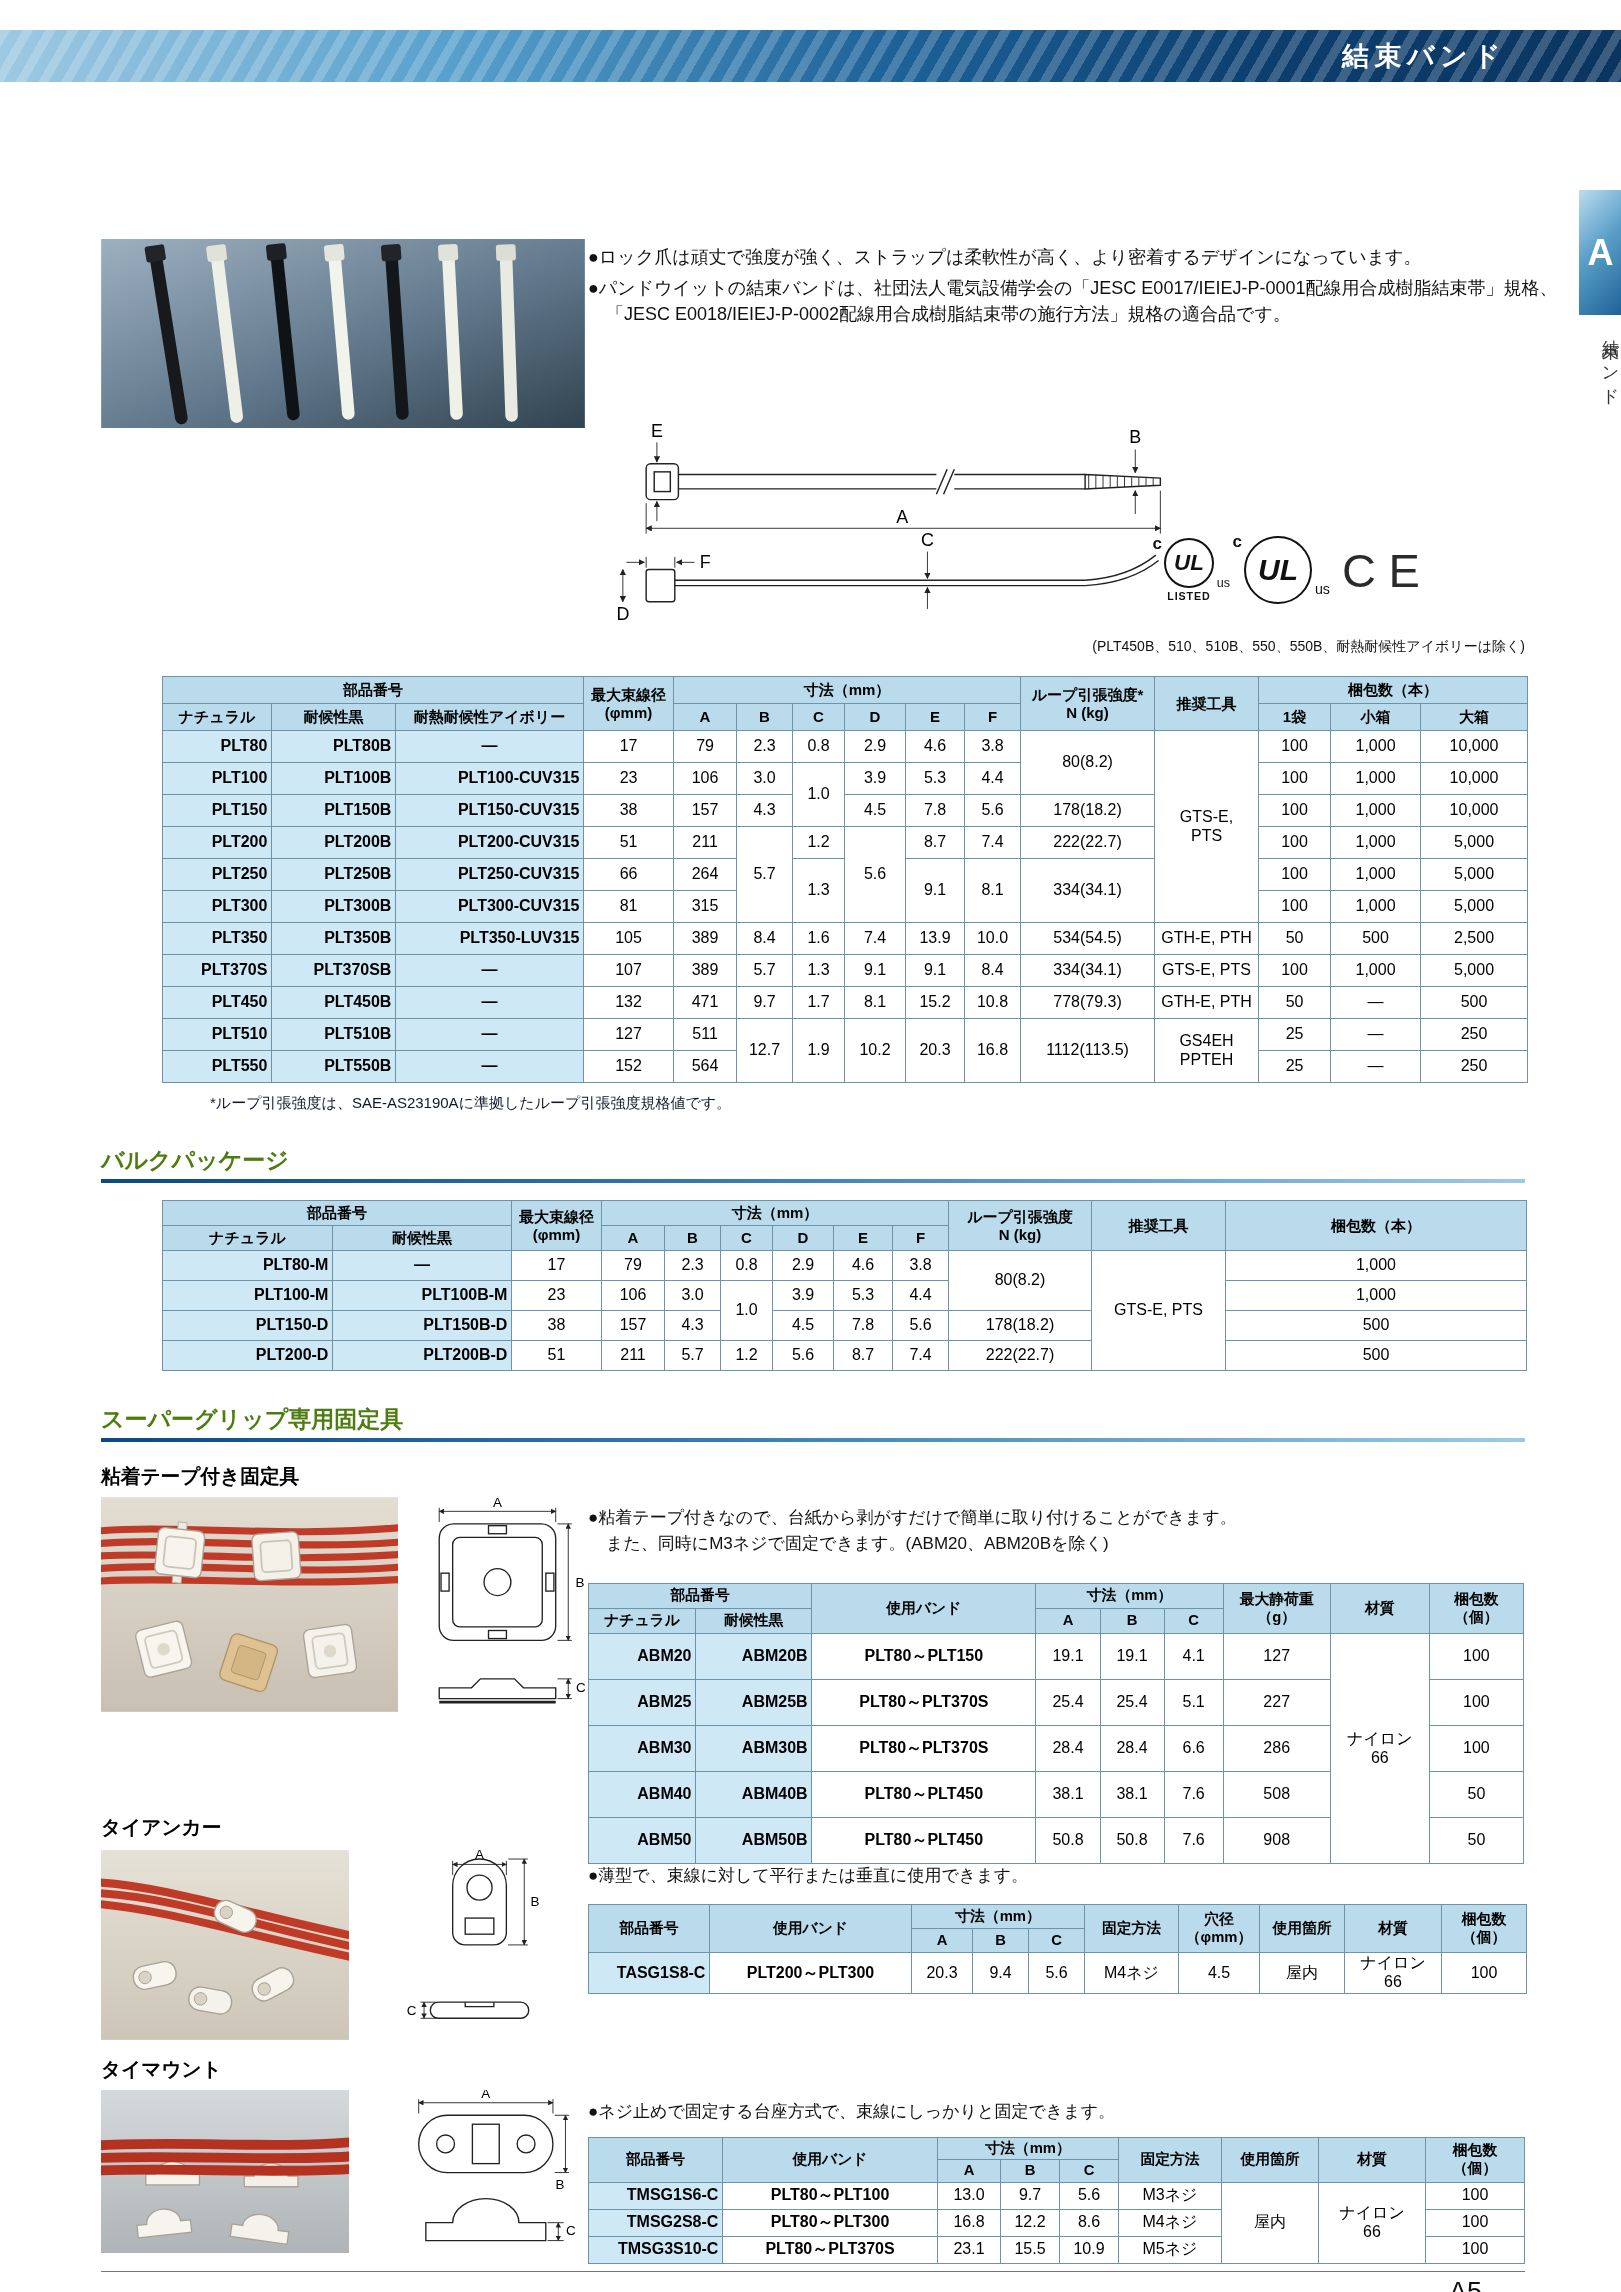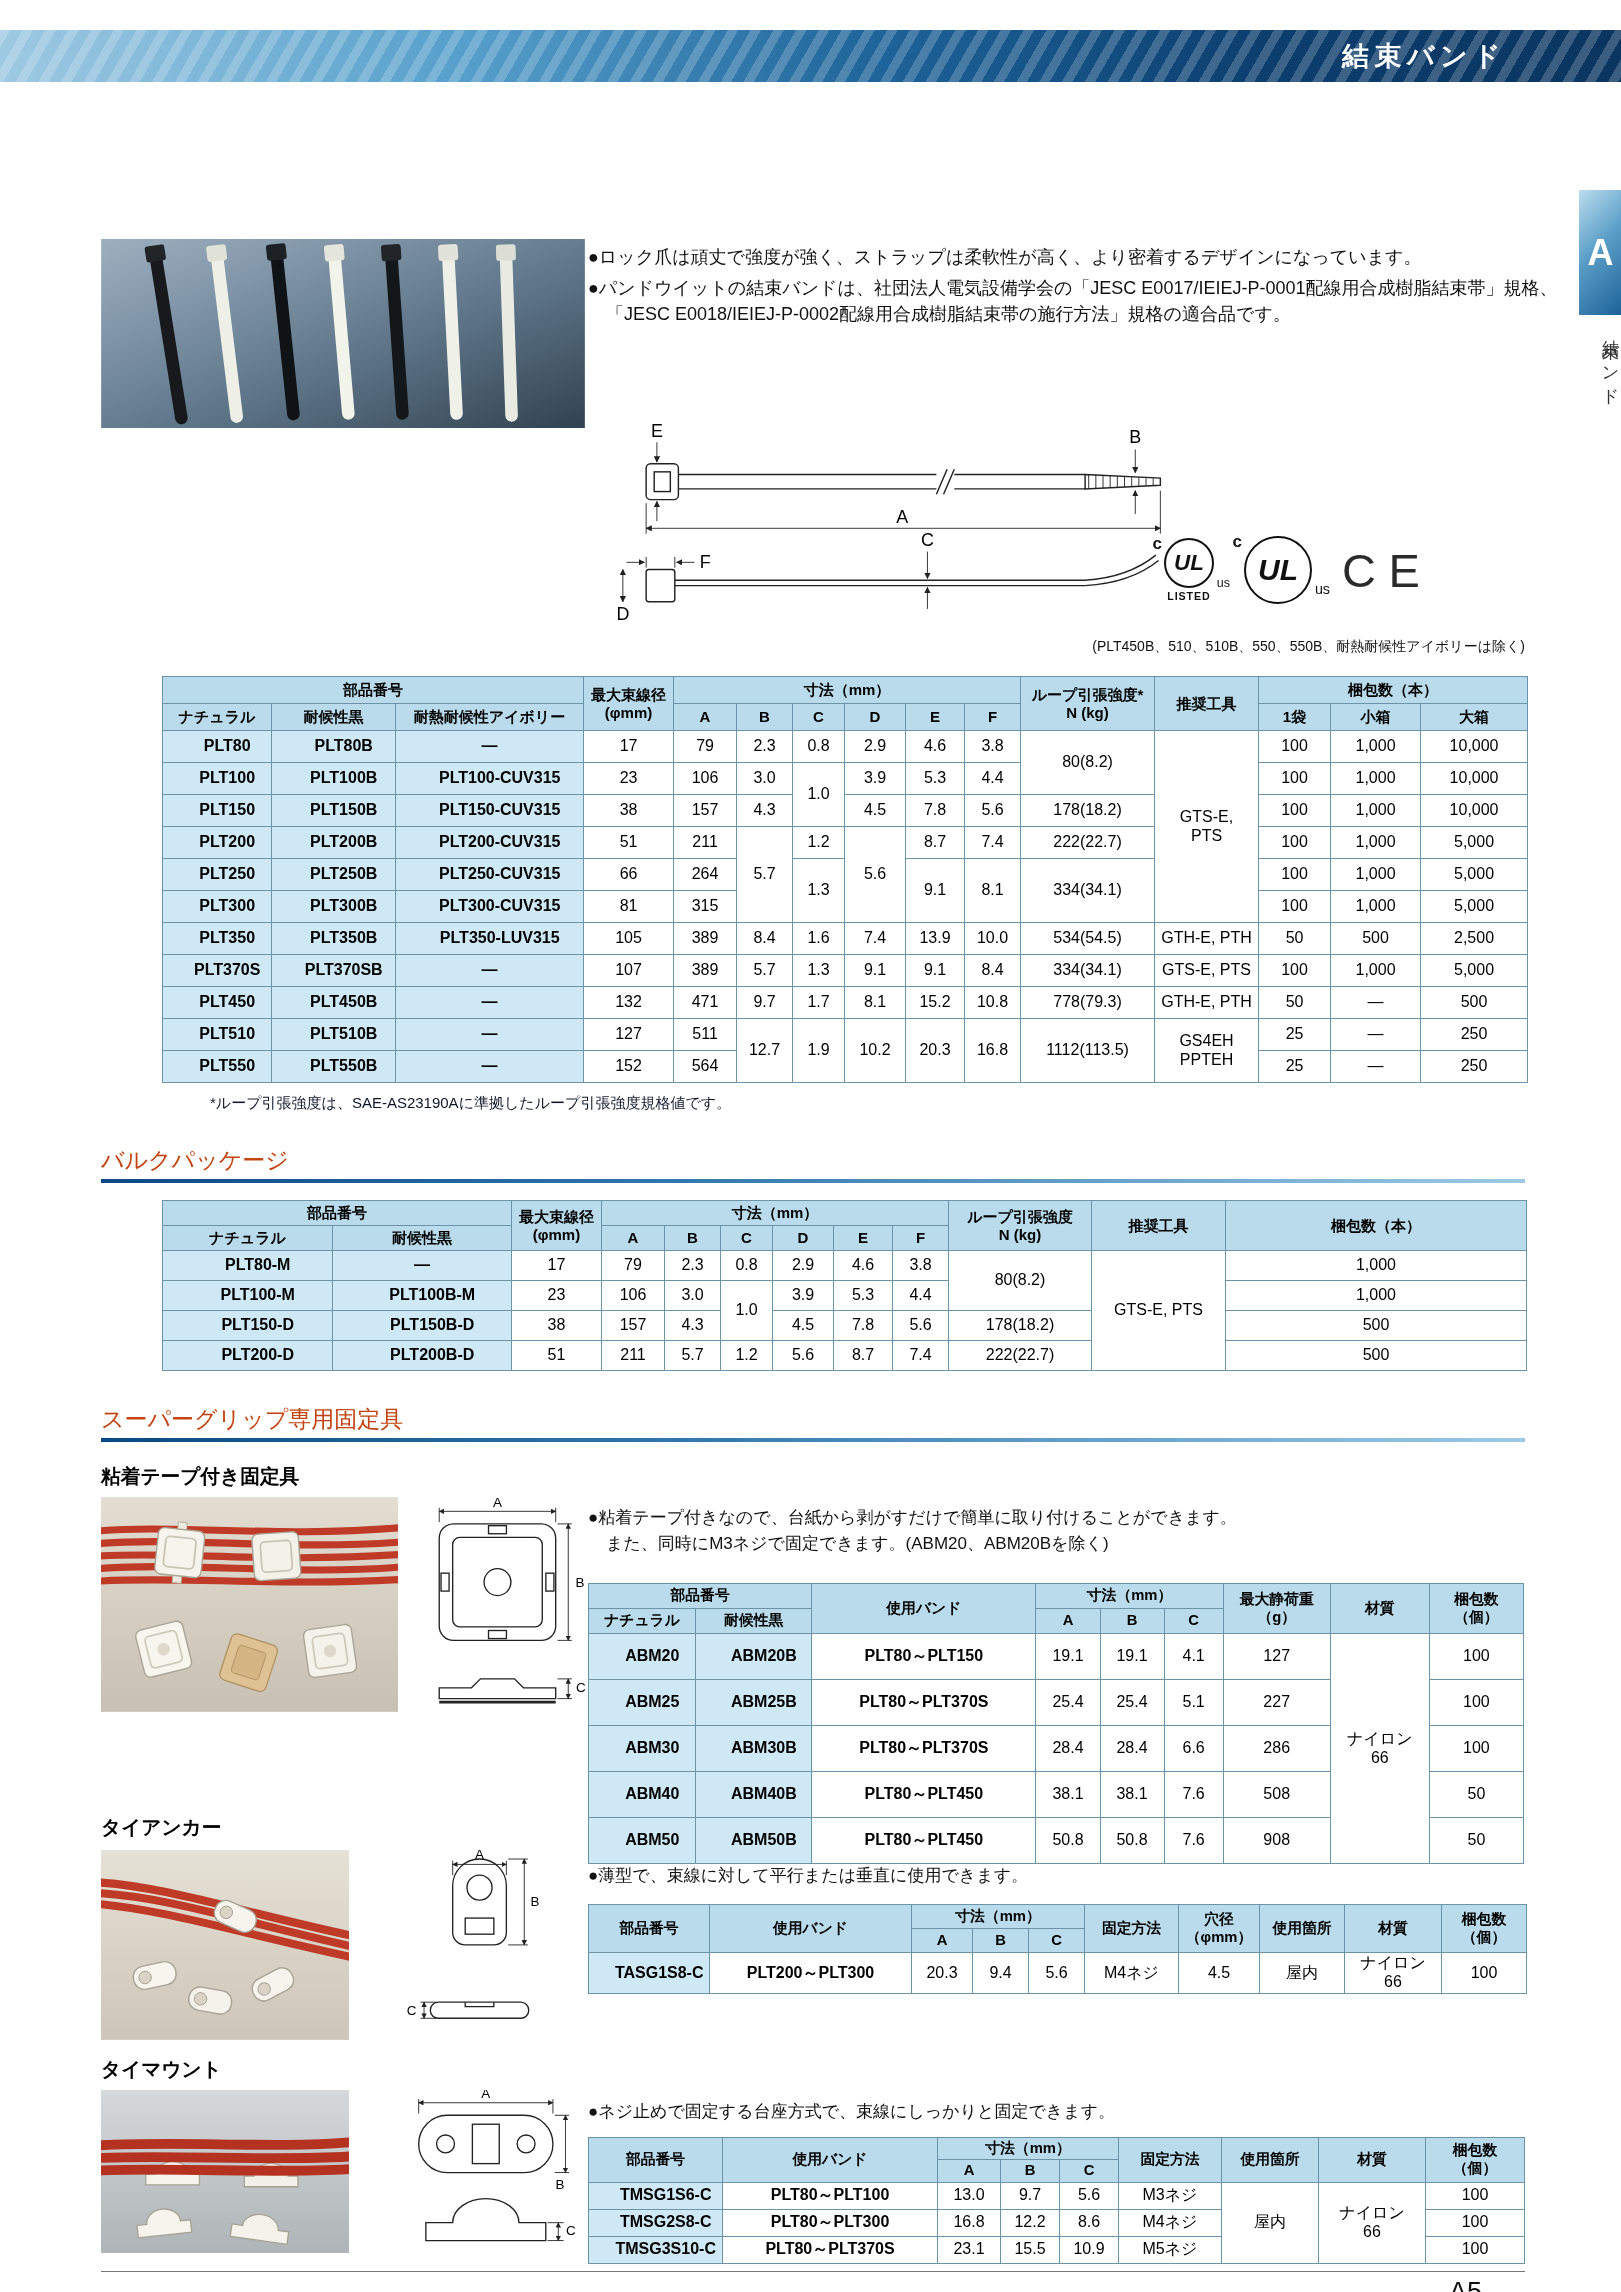--- a/index.html
+++ b/index.html
@@ -24,31 +24,31 @@
   .tab-caption{left:1579px;top:327px;width:43px;text-align:center;
     writing-mode:vertical-rl;font-size:17px;color:#333;letter-spacing:2.7px;margin:0 auto;}
 
   
   .bullets div{font-size:18px;line-height:1.46;padding-left:18px;text-indent:-18px;margin-bottom:4.5px;}
   .note{font-size:17px;line-height:1.5;padding-left:18px;text-indent:-18px;white-space:pre-line;}
   .cert-note{font-size:14px;color:#111;text-align:right;}
   .footnote{font-size:15px;color:#0f172a;margin-left:40px;}
 
   
-  .sec-title{font-size:23px;font-weight:normal;color:#c2410c;}
+  .sec-title{font-size:23px;font-weight:bold;color:#4d7c0f;}
   .sec-bar{height:3.6px;background:linear-gradient(90deg,#0a4a82 0%,#2f77ad 40%,#9ccae6 100%);}
   .sub-title{font-size:19.7px;font-weight:bold;color:#000;}
 
   
   .tbl{border-collapse:collapse;table-layout:fixed;background:#fff;border:1.8px solid #4f7e97;}
   .tbl th,.tbl td{border:0.9px solid #6d93a8;text-align:center;vertical-align:middle;
     padding:0.9px 3.6px;line-height:1.18;overflow:hidden;}
   .tbl th{background:#b9dbec;font-weight:bold;font-size:15px;color:#000;}
   .tbl td{font-size:16px;color:#000;}
-  .tbl td.pn{background:#cfe8f5;font-weight:bold;text-align:center;padding-left:24px;}
+  .tbl td.pn{background:#cfe8f5;font-weight:bold;text-align:right;padding-left:24px;}
   .tbl td.pn.dash{text-align:center;padding-left:3.6px;}
   .tbl td.band{font-weight:bold;}
   .t-main th{height:27px;} .t-main td{height:32px;}
   .t-bulk th{height:25px;} .t-bulk td{height:30px;}
   .t-abm th{height:25px;font-size:14.8px;} .t-abm td{height:46px;}
   .t-tasg th{height:24px;font-size:14.8px;} .t-tasg td{height:41px;}
   .t-tmsg th{height:22.4px;font-size:14.8px;} .t-tmsg td{height:27px;}
 
   
   .marks{display:flex;align-items:center;gap:30px;}

